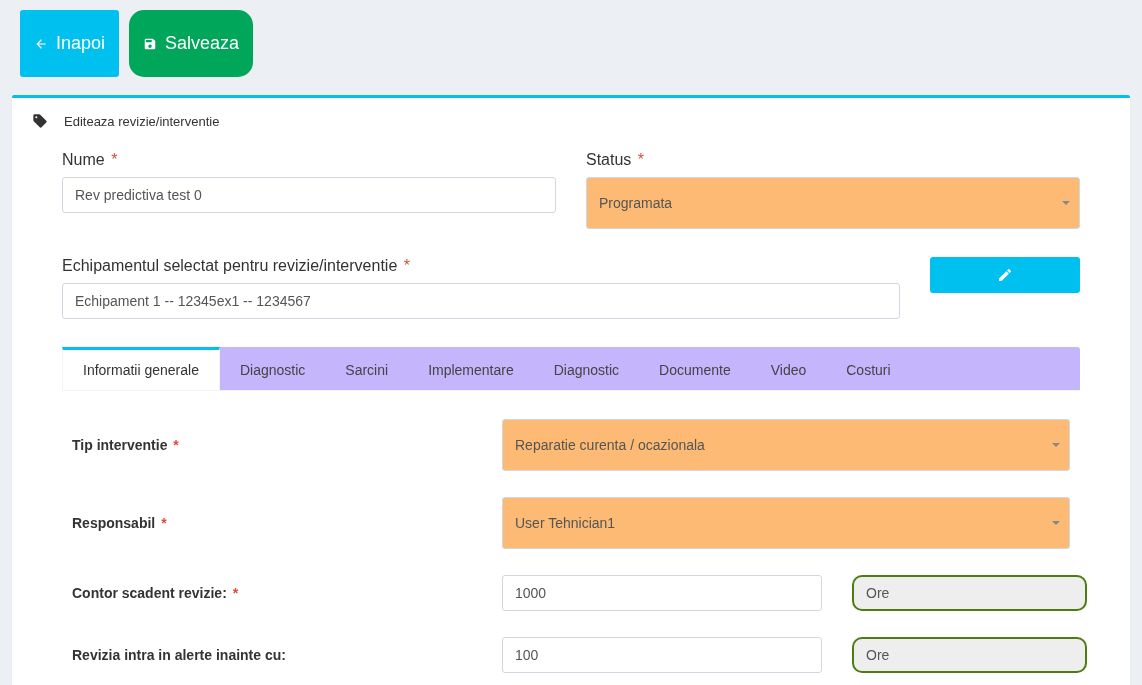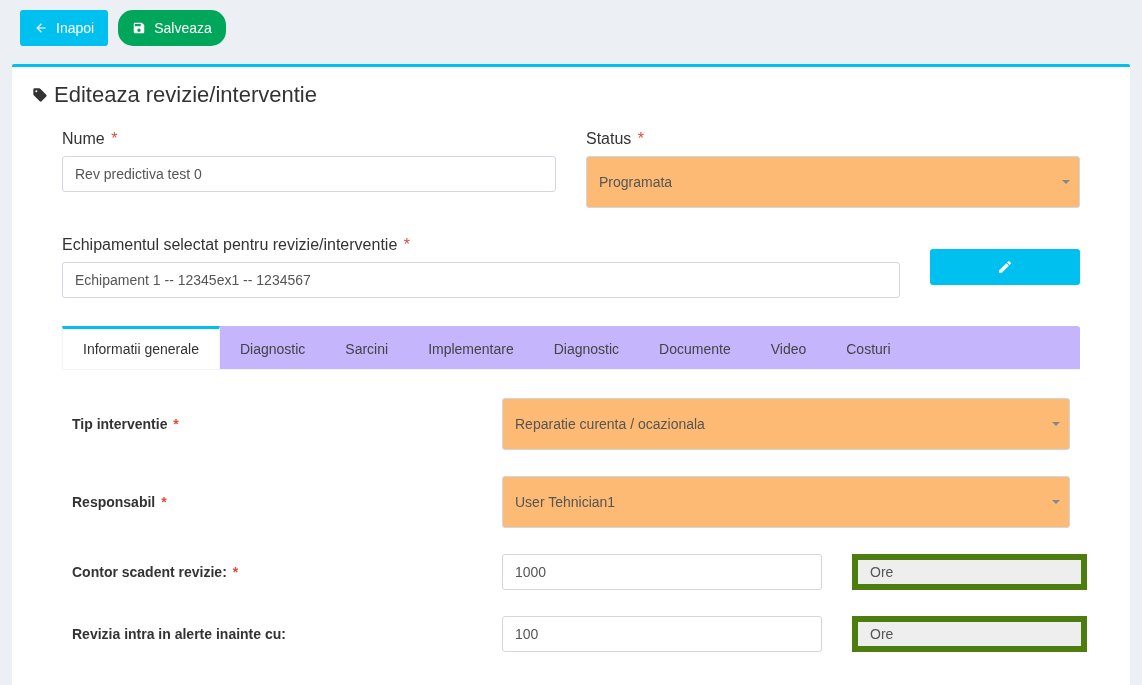--- a/index.html
+++ b/index.html
@@ -12,44 +12,44 @@
   }
   .action-bar {
     display: flex;
     gap: 10px;
     margin: 0 0 18px 10px;
   }
   .btn {
     display: inline-flex;
     align-items: center;
     gap: 8px;
-    padding: 10px 14px;
+    padding: 23px 14px;
     border-radius: 3px;
     border: none;
     color: #fff;
-    font-size: 14px;
+    font-size: 18px;
     cursor: pointer;
   }
   .btn-info { background: #00c0ef; }
   .btn-success { background: #00a65a; border-radius: 15px; }
   .btn svg { width: 14px; height: 14px; fill: #fff; }
 
   .box {
     background: #fff;
     border-top: 3px solid #00c0ef;
     border-radius: 2px;
     box-shadow: 0 1px 1px rgba(0,0,0,0.1);
     padding: 15px 20px 25px 20px;
     margin: 0 2px;
   }
   .box-title {
     display: flex;
     align-items: center;
-    gap: 6px;
-    font-size: 22px;
+    gap: 16px;
+    font-size: 13px;
     color: #333;
     margin-bottom: 22px;
     font-weight: 500;
   }
   .box-title svg { width: 16px; height: 16px; fill: #333; }
 
   .form-body { padding: 0 30px; }
 
   .row { display: flex; gap: 30px; margin-bottom: 10px; }
   .col-6 { flex: 0 0 calc(50% - 15px); }
@@ -104,21 +104,21 @@
     width: 0; height: 0;
     border-left: 4px solid transparent;
     border-right: 4px solid transparent;
     border-top: 4px solid #888;
     pointer-events: none;
   }
 
   .equip-row {
     display: flex;
     gap: 30px;
-    align-items: center;
+    align-items: flex-start;
     margin-bottom: 28px;
   }
   .equip-row .form-group { flex: 1; margin-bottom: 0; }
   .btn-edit {
     width: 150px;
     height: 36px;
     background: #00c0ef;
     border: none;
     border-radius: 3px;
     display: flex;
@@ -166,24 +166,24 @@
   }
   .field-row .field-input { flex: 0 0 320px; }
   .field-row .field-input.wide { flex: 1; }
   .field-row .field-unit {
     flex: 0 0 235px;
     margin-left: 30px;
   }
   .unit-box {
     height: 36px;
     padding: 6px 12px;
-    border: 6px solid #4d7c0f;
+    border: 2px solid #4d7c0f;
     background: #eee;
     color: #555;
-    border-radius: 0;
+    border-radius: 10px;
     display: flex;
     align-items: center;
   }
 </style>
 </head>
 <body>
 
 <div class="action-bar">
   <button class="btn btn-info">
     <svg viewBox="0 0 24 24">

